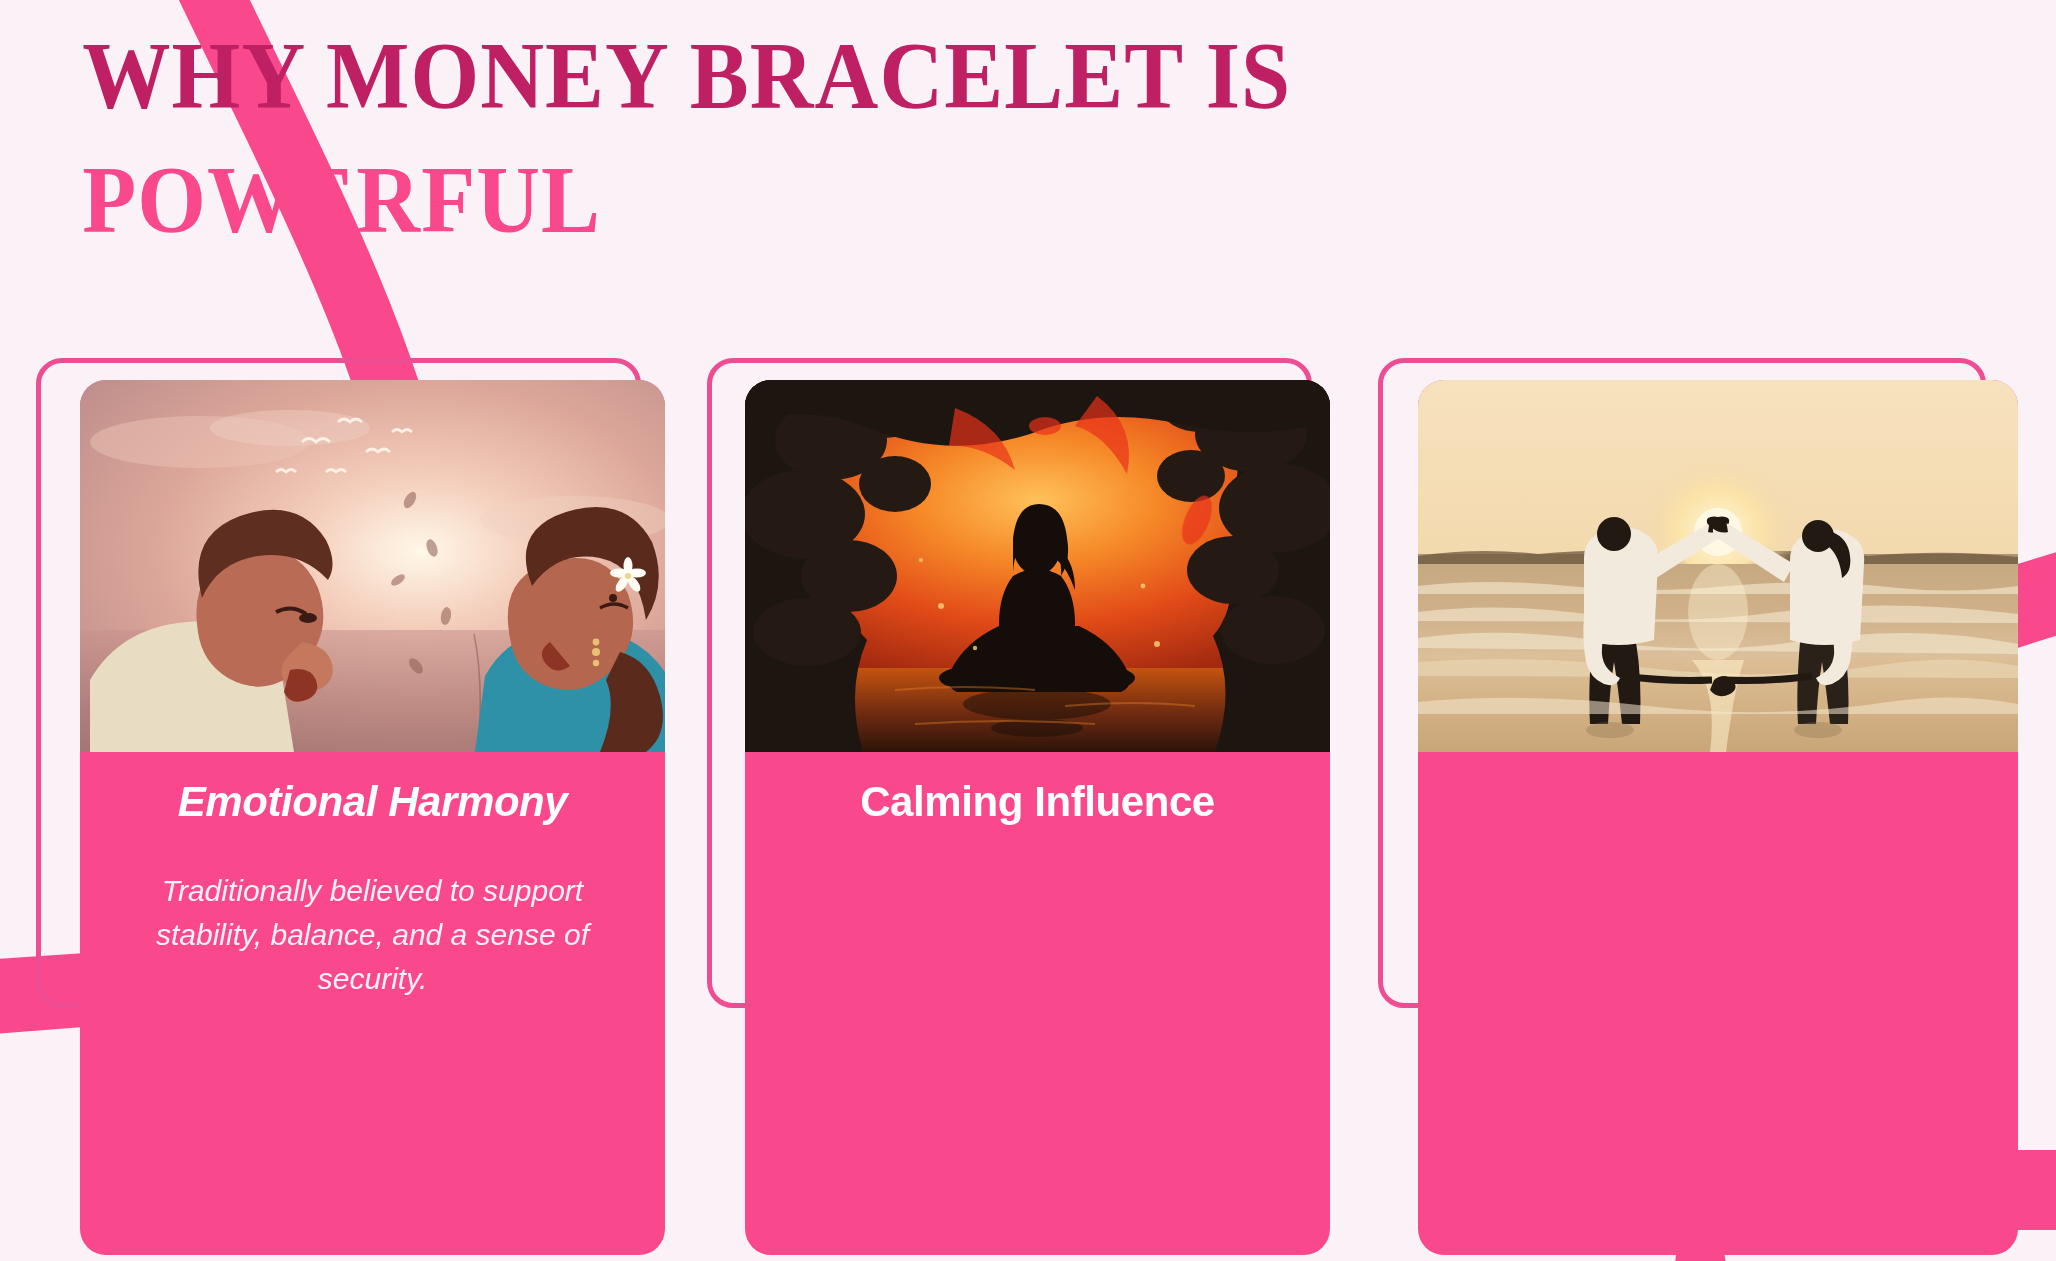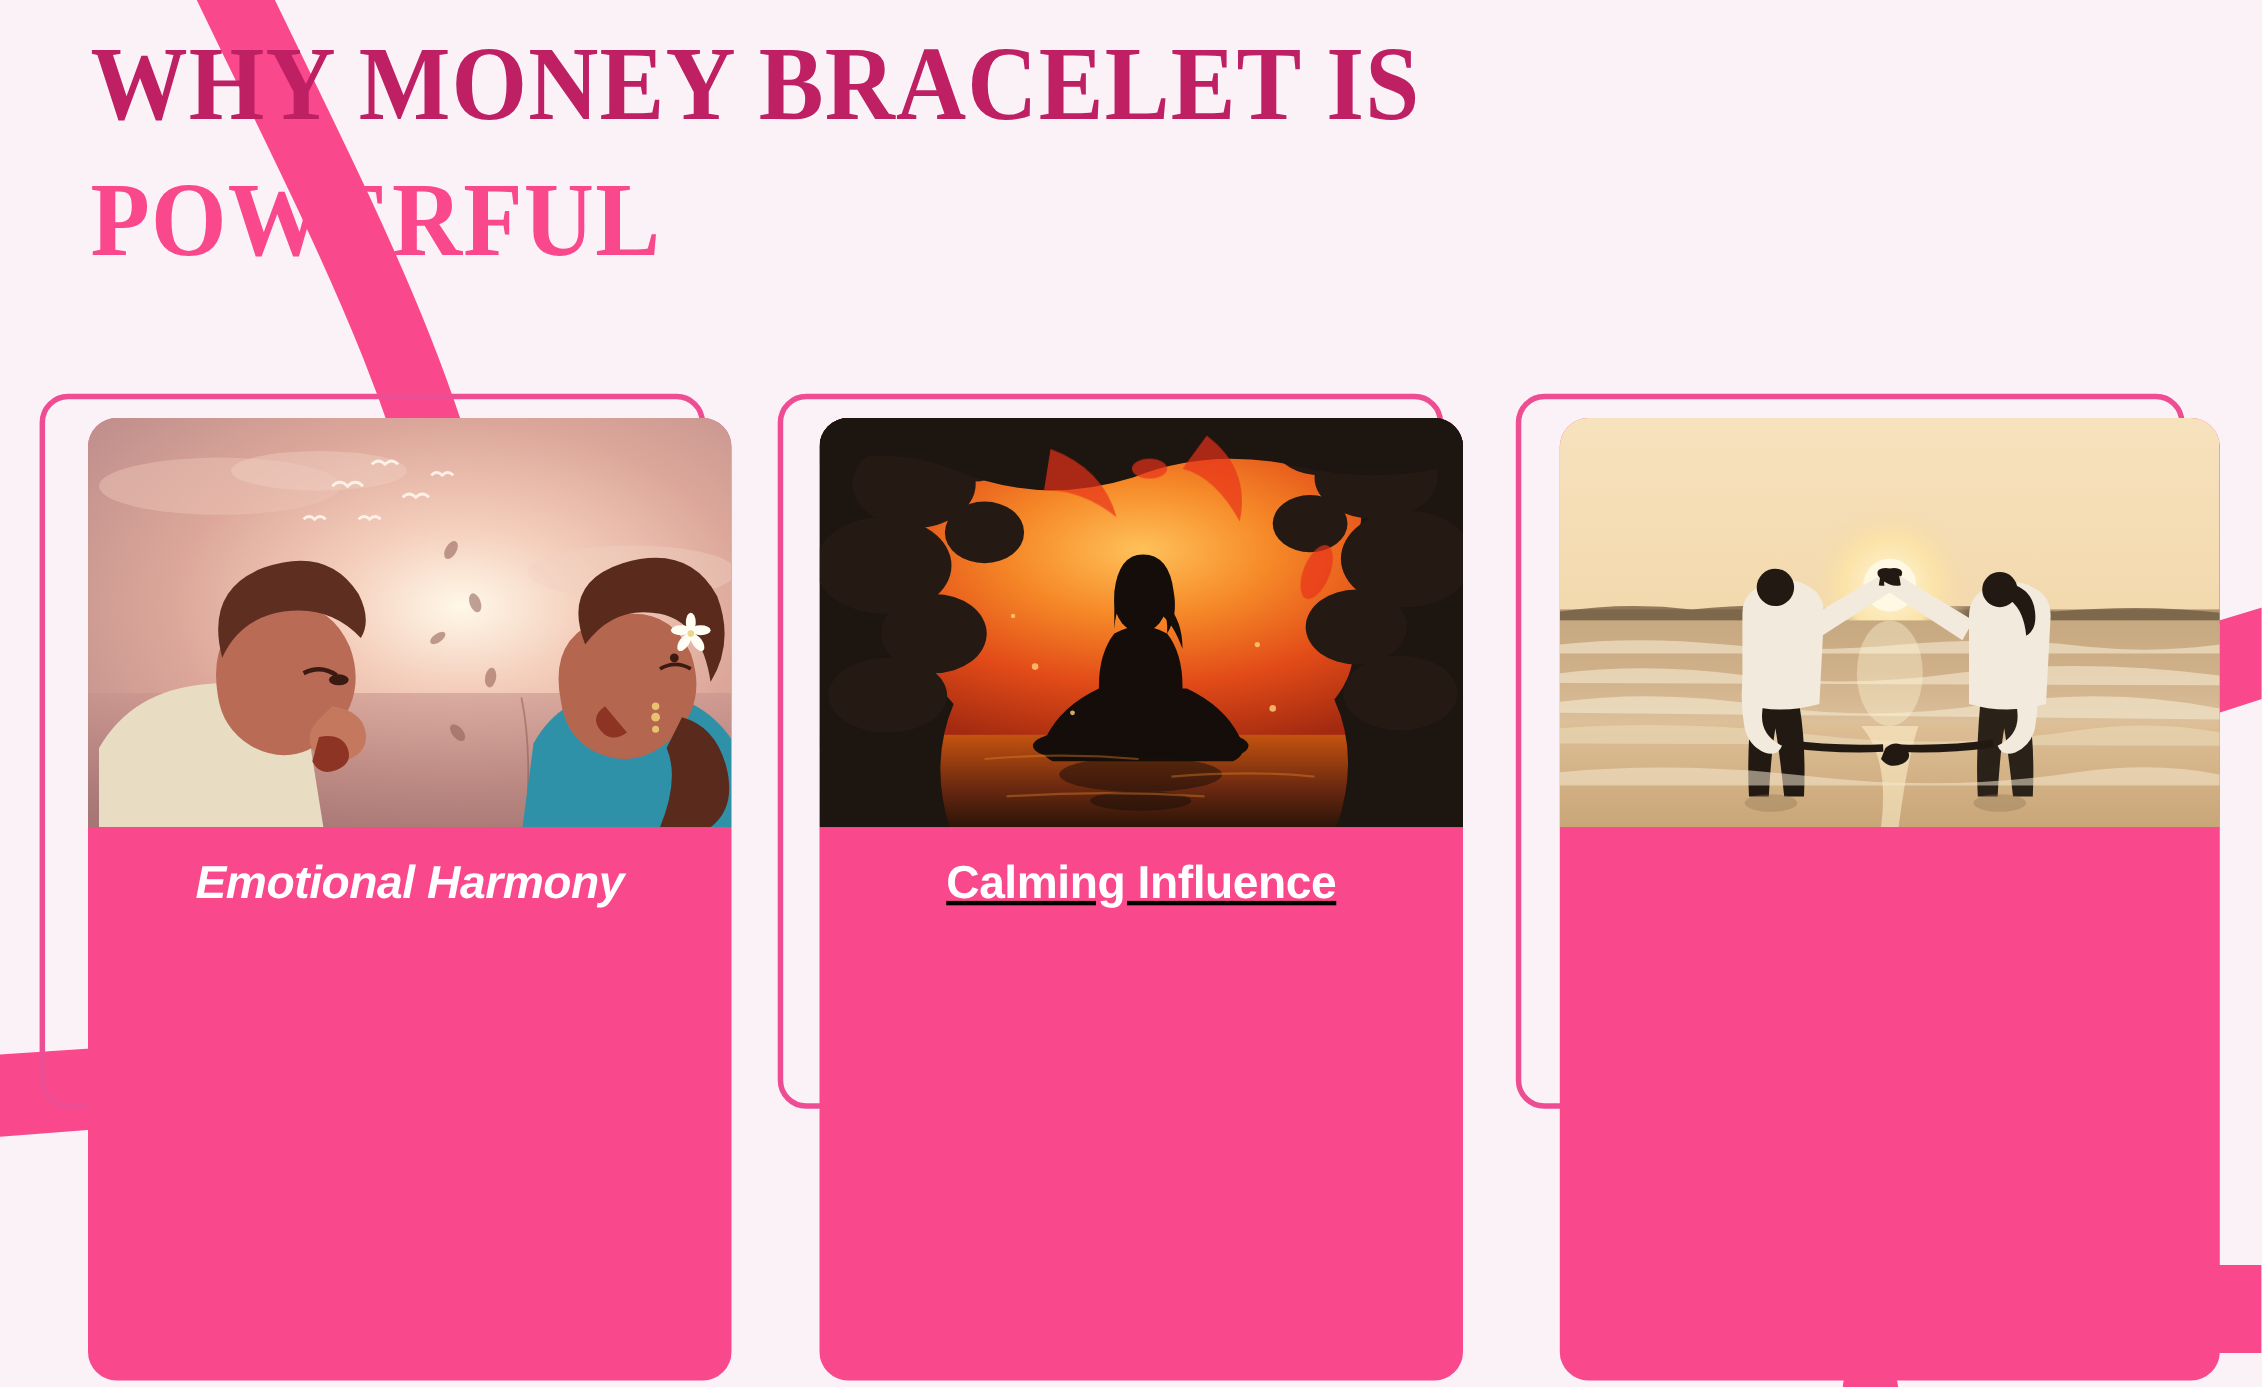--- a/index.html
+++ b/index.html
@@ -116,21 +116,21 @@
     color: #fdf0f6;
   }
 
   
   #card-1 { left: 36px;   top: 358px; width: 630px; height: 880px; }
   #card-1 .card-frame { left: 0;  top: 0;  width: 595px; height: 640px; }
   #card-1 .card-body  { left: 44px; top: 22px; width: 585px; height: 875px; font-style: italic; }
 
   #card-2 { left: 707px;  top: 358px; width: 630px; height: 880px; }
   #card-2 .card-frame { left: 0;  top: 0;  width: 595px; height: 640px; }
-  #card-2 .card-body  { left: 38px; top: 22px; width: 585px; height: 875px; text-decoration: underline; }
+  #card-2 .card-body  { left: 38px; top: 22px; width: 585px; height: 875px; }
 
   #card-3 { left: 1378px; top: 358px; width: 640px; height: 880px; }
   #card-3 .card-frame { left: 0;  top: 0;  width: 598px; height: 640px; }
   #card-3 .card-body  { left: 40px; top: 22px; width: 600px; height: 875px; }
 </style>
 </head>
 <body>
 
 <svg id="decor-layer" viewBox="0 0 2056 1261" preserveAspectRatio="none">
   <defs>
@@ -249,20 +249,21 @@
             <ellipse cx="330" cy="120" rx="5" ry="9" transform="rotate(30 330 120)"></ellipse>
             <ellipse cx="352" cy="168" rx="5" ry="9" transform="rotate(-20 352 168)"></ellipse>
             <ellipse cx="318" cy="200" rx="4" ry="8" transform="rotate(55 318 200)"></ellipse>
             <ellipse cx="366" cy="236" rx="5" ry="9" transform="rotate(10 366 236)"></ellipse>
             <ellipse cx="336" cy="286" rx="5" ry="9" transform="rotate(-40 336 286)"></ellipse>
           </g>
         </svg>
       </div>
       <div class="card-text">
         <h3 class="card-title">Emotional Harmony</h3>
+        <p class="card-desc">Traditionally believed to support stability, balance, and a sense of security.</p>
       </div>
     </div>
   </div>
 
   <div class="card" id="card-2">
     <div class="card-frame"></div>
     <div class="card-body">
       <div class="card-photo">
         <svg viewBox="0 0 585 372" preserveAspectRatio="xMidYMid slice">
           <defs>

